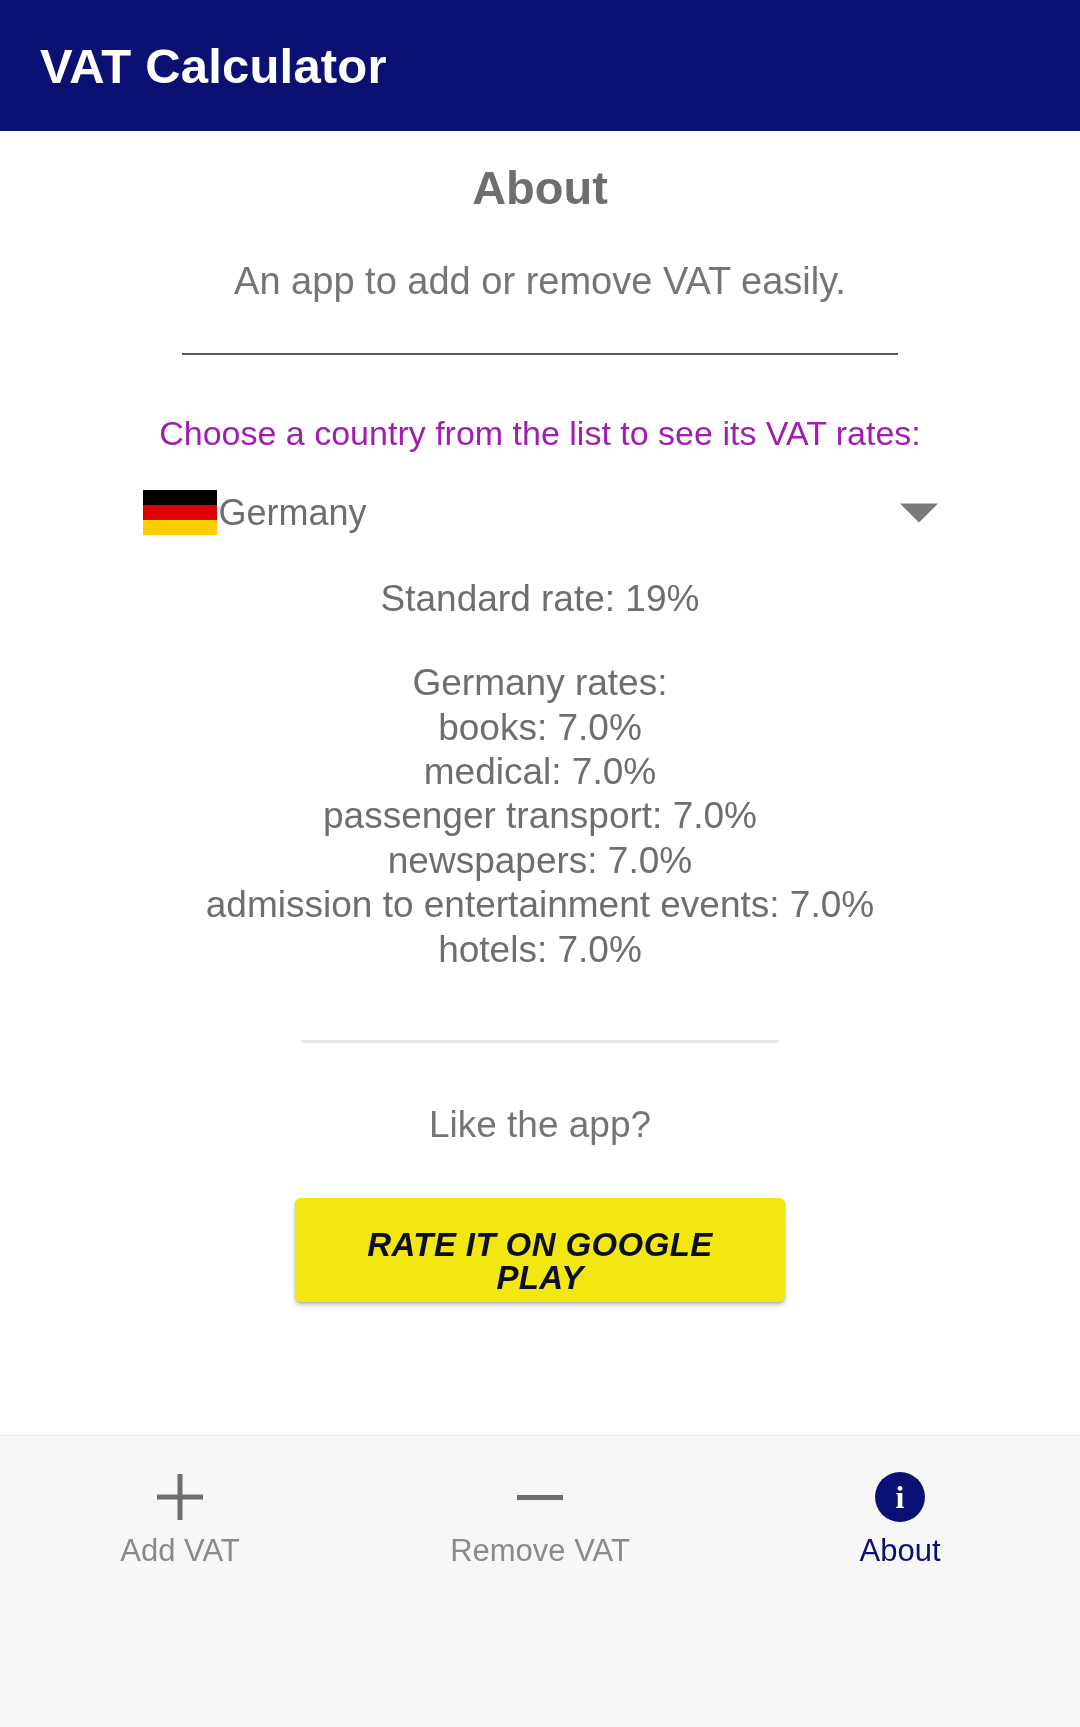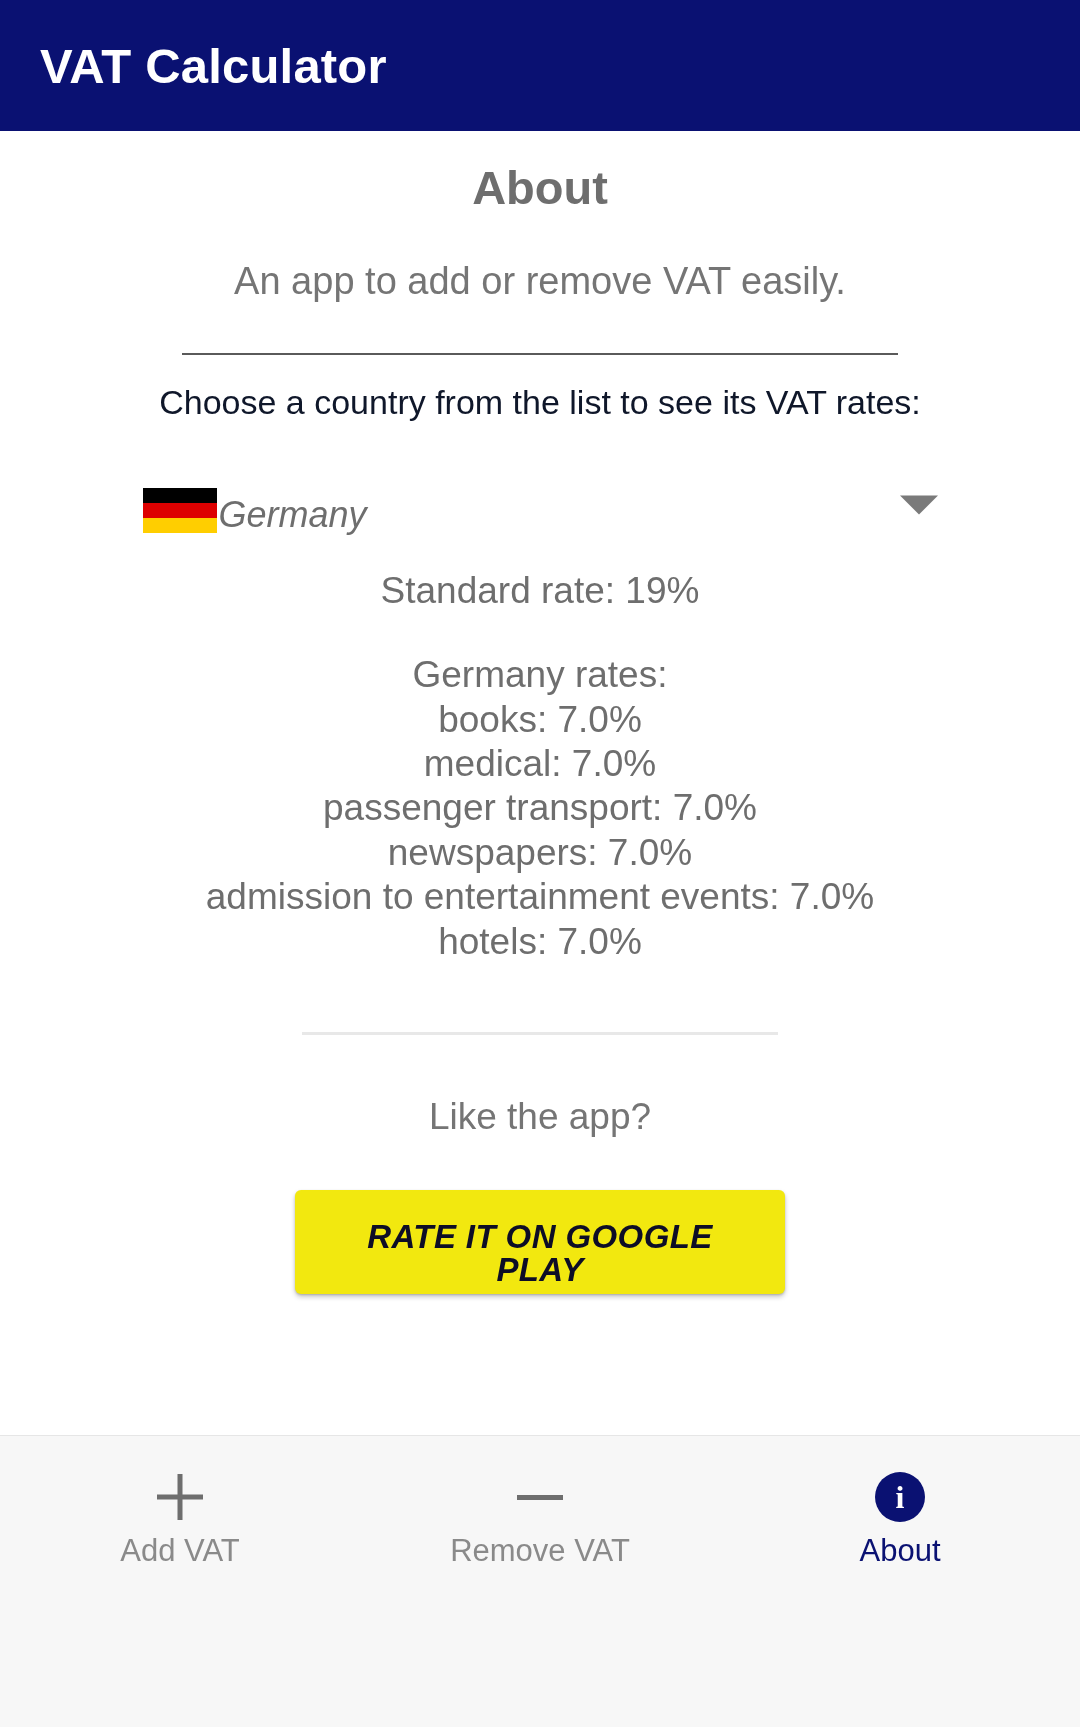--- a/index.html
+++ b/index.html
@@ -63,36 +63,35 @@
   }
 
   .rule-strong {
     width: 716px;
     height: 2px;
     background: #5a5a5a;
     margin: 51px auto 0 auto;
   }
 
   .choose-label {
-    margin-top: 29px;
+    margin-top: 60px;
     text-align: center;
     font-size: 34px;
-    color: #0f172a;
+    color: #a21caf;
     line-height: 1.1;
   }
 
   
   .spinner {
     position: relative;
     width: 795px;
-    margin: 55px auto 0 auto;
+    margin: 32px auto 0 auto;
     height: 56px;
     display: flex;
-    align-items: flex-end;
-    font-style: italic;
+    align-items: center;
   }
   .flag {
     width: 74px;
     height: 45px;
     flex: 0 0 auto;
     display: flex;
     flex-direction: column;
     overflow: hidden;
   }
   .flag .band { width: 100%; height: 33.34%; }

